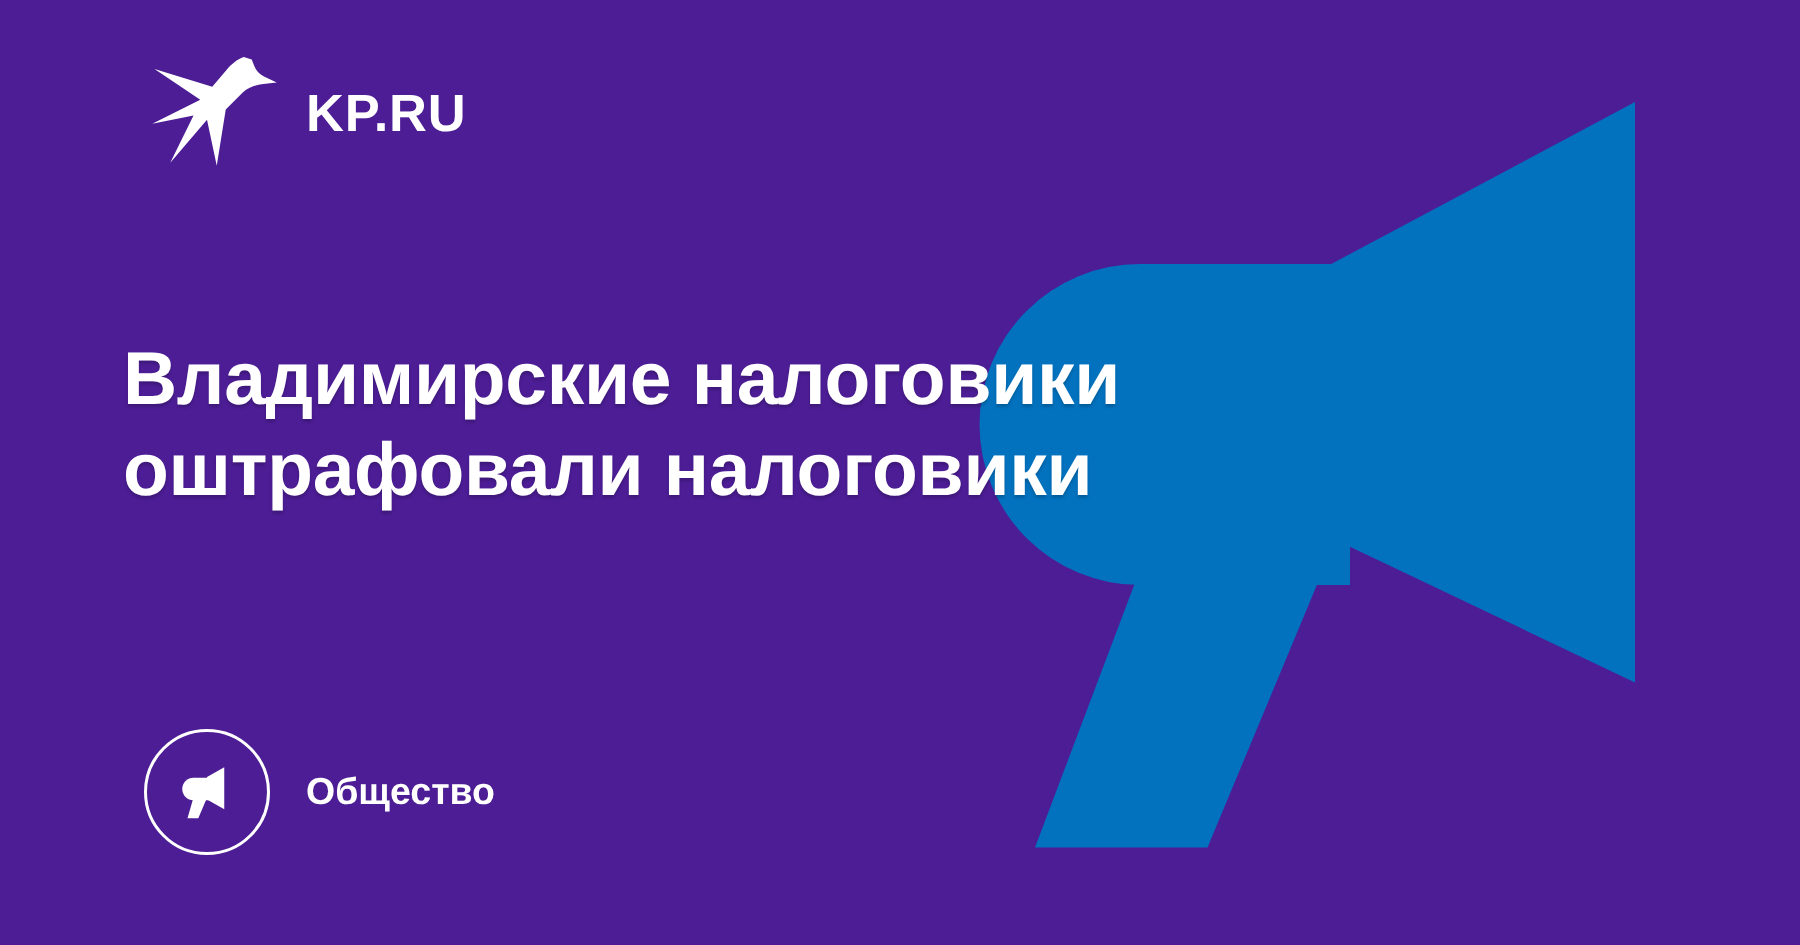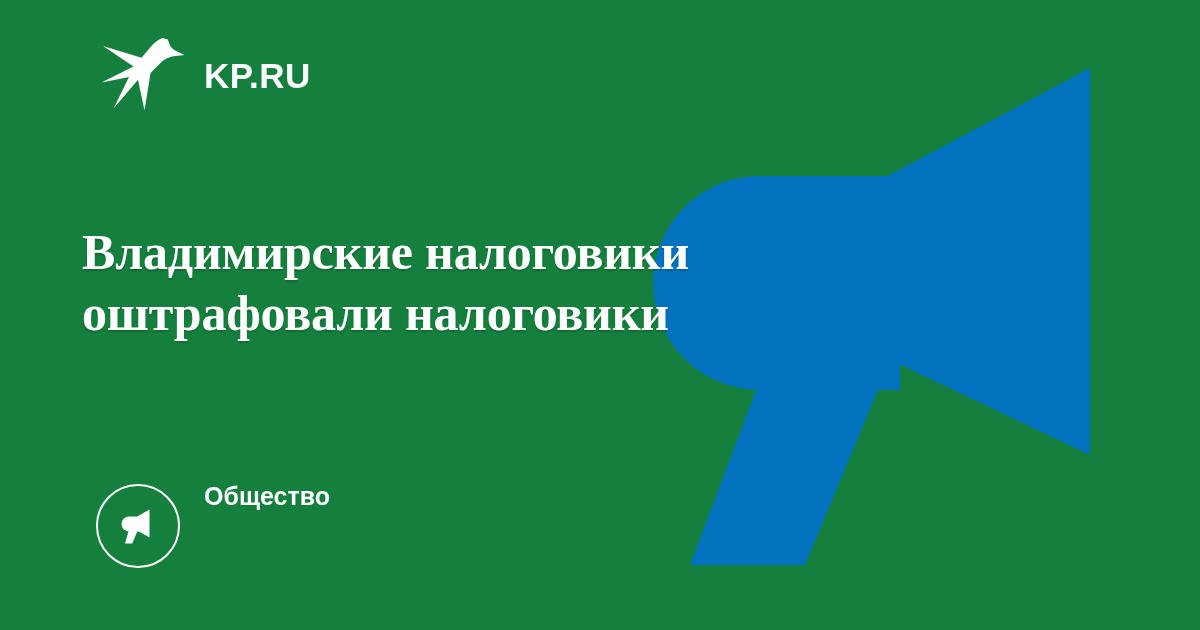--- a/index.html
+++ b/index.html
@@ -7,21 +7,21 @@
     margin: 0;
     padding: 0;
     background: #ffffff;
   }
 
   .card {
     position: relative;
     width: 1200px;
     height: 630px;
     overflow: hidden;
-    background: #15803d;
+    background: #4c1d95;
     font-family: "Liberation Sans", "DejaVu Sans", sans-serif;
     -webkit-font-smoothing: antialiased;
   }
 
   
   .watermark {
     position: absolute;
     inset: 0;
     width: 1200px;
     height: 630px;
@@ -60,34 +60,33 @@
     position: absolute;
     left: 82px;
     top: 188px;
     width: 900px;
     color: #ffffff;
     font-size: 50px;
     font-weight: bold;
     line-height: 61px;
     letter-spacing: -0.2px;
     text-shadow: 0 2px 2px rgba(0, 0, 0, 0.18);
-    font-family: Liberation Serif, serif;
   }
   .headline .line {
     display: block;
     white-space: nowrap;
   }
 
   
   .category {
     position: absolute;
     left: 96px;
     top: 484px;
     display: flex;
-    align-items: flex-start;
+    align-items: center;
     gap: 24px;
     height: 88px;
   }
   .category-circle {
     width: 84px;
     height: 84px;
     border-radius: 50%;
     border: 2px solid #ffffff;
     box-sizing: border-box;
     display: flex;

